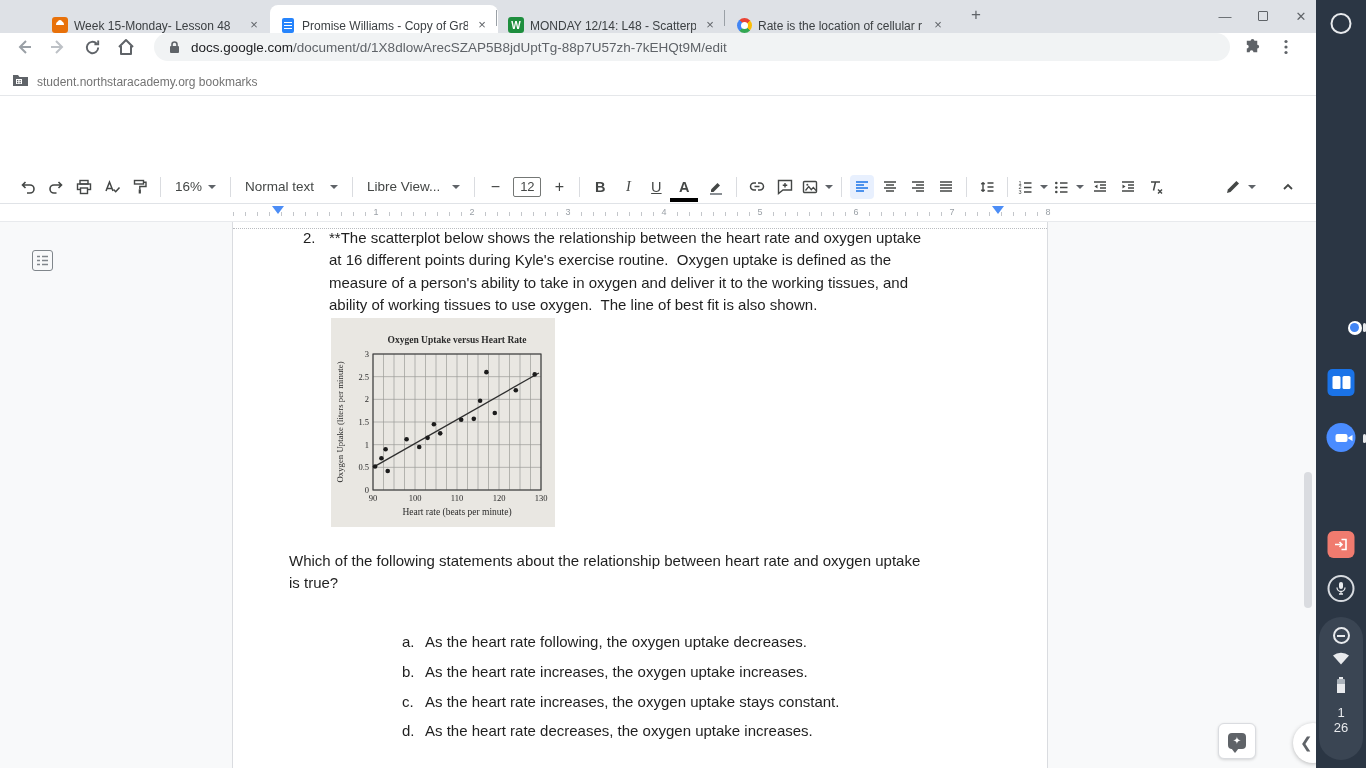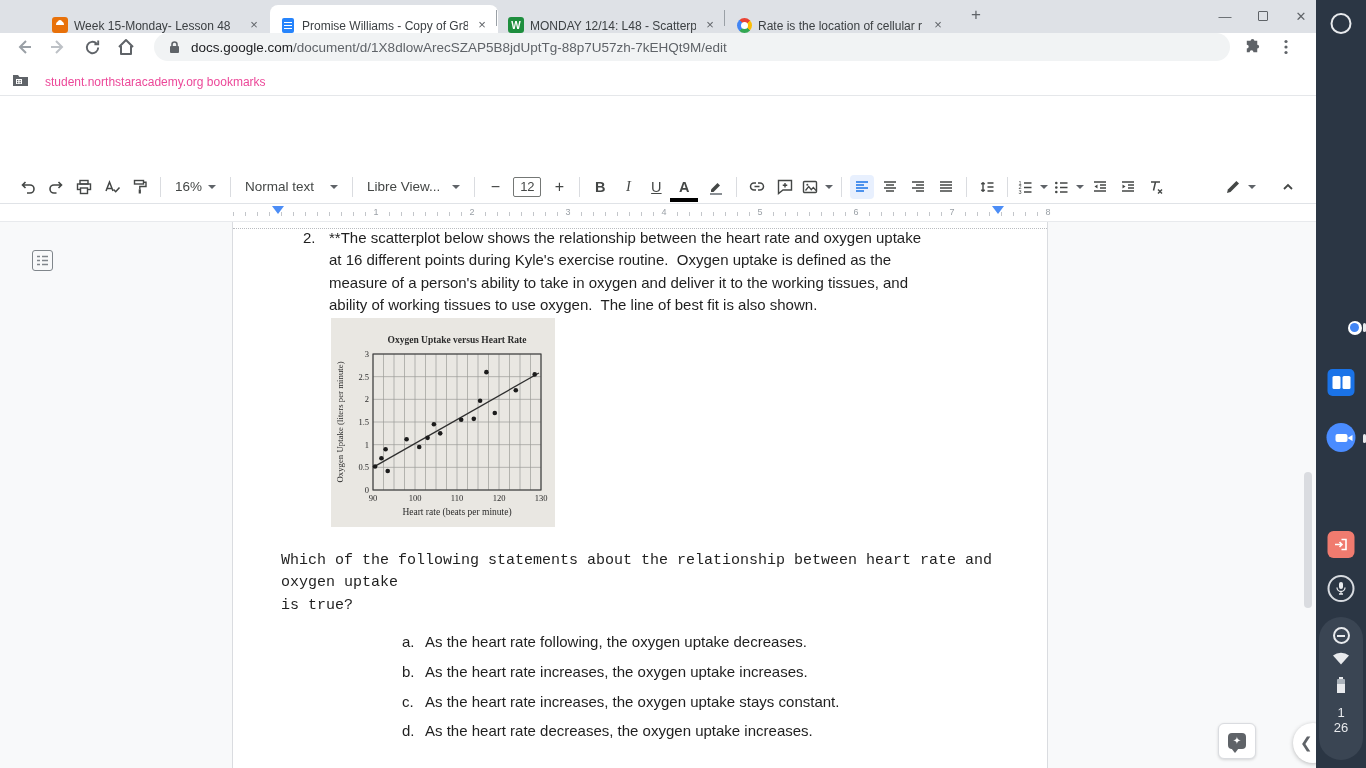--- a/index.html
+++ b/index.html
@@ -37,21 +37,21 @@
   .navbar { position:absolute; left:0; top:33px; width:1316px; height:36px; background:#fff; display:flex; padding:0 10px; }
   .nav-ic { width:28px; height:28px; display:flex; align-items:center; justify-content:center; margin-right:6px; border-radius:50%; }
   .omnibox { flex:1; height:28px; background:#f1f3f4; border-radius:14px; display:flex; align-items:center; padding:0 14px; margin:0 8px; overflow:hidden; }
   .omnibox .lock { margin-right:10px; display:flex; }
   .url { font-size:13.5px; white-space:nowrap; }
   .url .domain { color:#202124; }
   .url .path { color:#5f6368; }
 
   
   .bookmarks { position:absolute; left:0; top:69px; width:1316px; height:27px; background:#fff; border-bottom:1px solid #e5e7ea; display:flex; align-items:center; padding:0 12px; }
-  .bm-label { font-size:12px; color:#ec4899; margin-left:16px; }
+  .bm-label { font-size:12px; color:#737373; margin-left:8px; }
 
   
   .docs-header { position:absolute; left:0; top:96px; width:1316px; height:74px; background:#fff; }
   .docs-logo { position:absolute; left:22px; top:110px; width:28px; height:38px; background:#2b7de9; border-radius:3px; }
   .docs-logo::after { content:""; position:absolute; left:6px; top:10px; width:16px; height:18px;
      background:linear-gradient(#fff 0 2.5px, transparent 2.5px 7px, #fff 7px 9.5px, transparent 9.5px 14px, #fff 14px 16.5px, transparent 16.5px); }
   .doc-title-row { position:absolute; left:72px; top:113px; display:flex; align-items:center; gap:14px; }
   .doc-title { font-size:18px; color:#202124; white-space:nowrap; }
   .hd-ic { display:flex; align-items:center; }
   .menu-row { position:absolute; left:73px; top:142px; display:flex; align-items:center; font-size:14px; color:#202124; }
@@ -93,21 +93,21 @@
   
   .canvas { position:absolute; left:0; top:222px; width:1316px; height:546px; background:#f8f9fa; }
   .outline-icon { position:absolute; left:32px; top:28px; width:21px; height:21px; border:1.5px solid #80868b; border-radius:3px; display:flex; align-items:center; justify-content:center; }
   .page { position:absolute; left:232px; top:0; width:816px; height:546px; background:#fff; border-left:1px solid #dadce0; border-right:1px solid #dadce0; }
   .page-topline { position:absolute; left:0; top:6px; width:100%; border-top:1px dotted #b9bcc0; }
   .doc-text { color:#1f1f1f; font-size:15px; line-height:22.4px; }
   .list-item2 { position:absolute; left:70px; top:5px; display:flex; }
   .li-num { width:26px; flex:0 0 26px; }
   .li-body { width:664px; white-space:pre-wrap; }
   .chart-wrap { position:absolute; left:98px; top:96px; width:224px; height:209px; }
-  .question { position:absolute; left:48px; top:328px; width:714px; white-space:pre-wrap;font-family:Liberation Mono, monospace; }
+  .question { position:absolute; left:56px; top:328px; width:714px; white-space:pre-wrap; }
   .options { position:absolute; left:169px; top:409px; }
   .opt { display:flex; margin-bottom:7.4px; }
   .opt-label { width:23px; flex:0 0 23px; }
 
   .explore-btn { position:absolute; left:1218px; top:501px; width:38px; height:36px; background:#fff; border:1px solid #dadce0; border-radius:6px; box-shadow:0 1px 3px rgba(0,0,0,.15); display:flex; align-items:center; justify-content:center; }
   .explore-glyph { position:relative; width:18px; height:16px; background:#5f6368; border-radius:4px; }
   .explore-glyph::before { content:"✦"; position:absolute; left:0; right:0; top:0; bottom:0; color:#fff; font-size:10px; line-height:16px; text-align:center; }
   .explore-glyph::after { content:""; position:absolute; left:3px; bottom:-4px; border-left:4px solid transparent; border-right:4px solid transparent; border-top:5px solid #5f6368; }
   .panel-chevron { position:absolute; left:1293px; top:501px; width:40px; height:40px; background:#fff; border-radius:50%; box-shadow:0 1px 4px rgba(0,0,0,.25); display:flex; align-items:center; padding-left:7px; color:#5f6368; font-size:15px; }
   .scrollbar-thumb { position:absolute; left:1304px; top:250px; width:8px; height:136px; background:#dadce0; border-radius:4px; }

